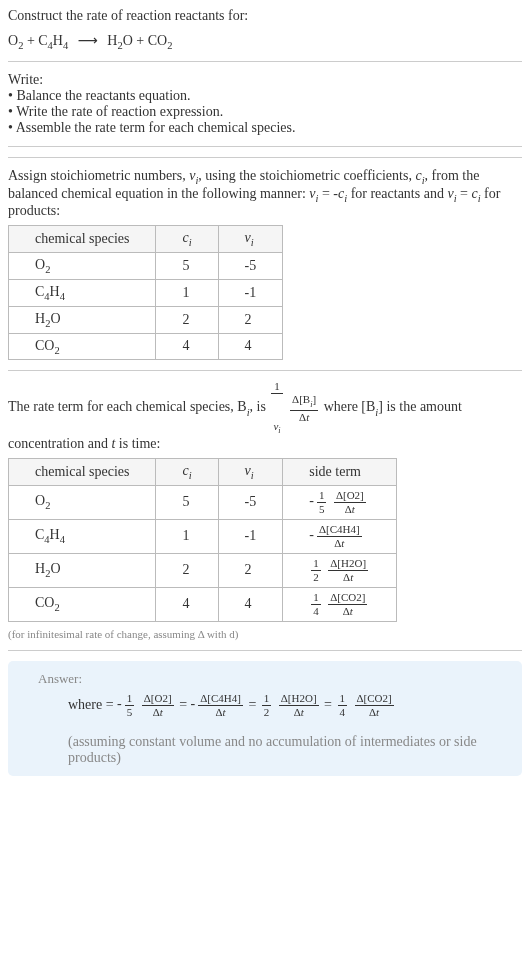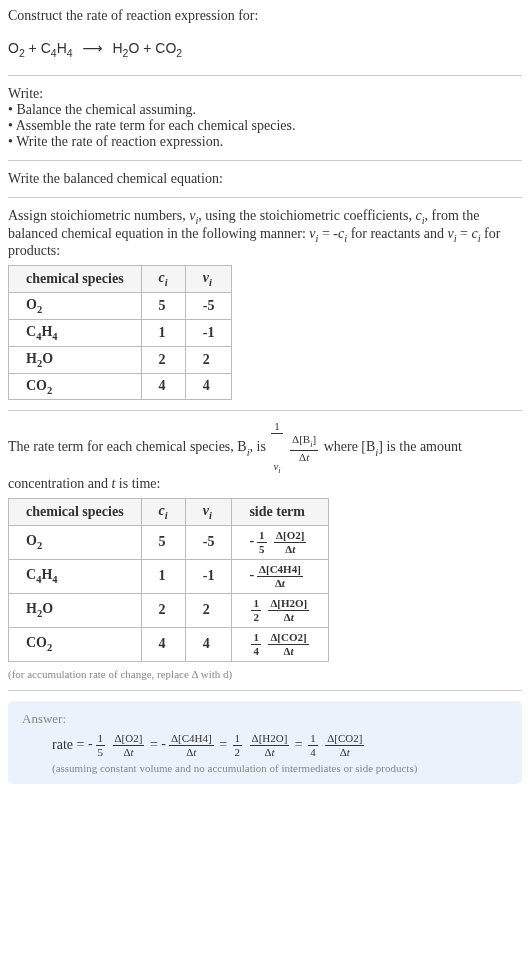--- a/index.html
+++ b/index.html
@@ -13,71 +13,71 @@
 }
 .section {
   margin-bottom: 8px;
 }
 hr {
   border: none;
   border-top: 1px solid #ccc;
   margin: 10px 0;
 }
 .equation {
-  font-family: Liberation Sans, sans-serif;
-  margin: 16px 0;
+  font-family: Liberation Serif, serif;
+  margin: 8px 0;
 }
 sub {
   font-size: 0.75em;
   vertical-align: sub;
 }
 .arrow {
   display: inline-block;
   margin: 0 6px;
 }
 table {
   border-collapse: collapse;
   margin: 6px 0;
 }
 table td, table th {
   border: 1px solid #bbb;
-  padding: 4px 17px;
+  padding: 4px 26px;
   text-align: left;
-  font-weight: bold;
+  font-weight: normal;
 }
 table th {
   background: #f5f5f5;
 }
 .italic {
   font-style: italic;
   margin-top: 26px;
 }
 .footnote {
   font-size: 11px;
   color: #888;
 }
 .answer-box {
   background: #eaf3fb;
   border-radius: 5px;
-  padding: 10px 14px;
+  padding: 10px 30px;
   margin-top: 6px;
 }
 .answer-label {
   color: #888;
   font-size: 13px;
   margin-bottom: 6px;
 }
 .answer-content {
   padding-left: 30px;
 }
 .answer-note {
-  font-size: 11px;
+  font-size: 14px;
   color: #888;
   padding-left: 30px;
-  margin-top: 4px;
+  margin-top: 16px;
 }
 .frac {
   display: inline-block;
   vertical-align: middle;
   text-align: center;
   font-size: 11px;
   line-height: 1;
   margin: 0 2px;
 }
 .frac .num {
@@ -93,39 +93,38 @@
   white-space: nowrap;
 }
 .minus {
   margin-right: 1px;
 }
 </style>
 </head>
 <body>
 
 <div class="section">
-  <div>Construct the rate of reaction expression for:</div>
+  <div>Construct the rate of reaction reactants for:</div>
   <div class="equation">
     O<sub>2</sub> + C<sub>4</sub>H<sub>4</sub> <span class="arrow">⟶</span> H<sub>2</sub>O + CO<sub>2</sub>
   </div>
 </div>
 
 <hr>
 
 <div class="section">
   <div>Write:</div>
-  <div>• Balance the chemical assuming.</div>
+  <div>• Balance the reactants equation.</div>
+  <div>• Write the rate of reaction expression.</div>
   <div>• Assemble the rate term for each chemical species.</div>
-  <div>• Write the rate of reaction expression.</div>
-</div>
-
-<hr>
-
-<div class="section">
-  <div>Write the balanced chemical equation:</div>
+</div>
+
+<hr>
+
+<div class="section">
 </div>
 
 <hr>
 
 <div class="section">
   <div>
     <span>Assign stoichiometric numbers, </span><span class="italic">ν<sub>i</sub></span><span>, using the stoichiometric coefficients, </span><span class="italic">c<sub>i</sub></span><span>, from the balanced chemical equation in the following manner: </span><span class="italic">ν<sub>i</sub></span> = -<span class="italic">c<sub>i</sub></span><span> for reactants and </span><span class="italic">ν<sub>i</sub></span> = <span class="italic">c<sub>i</sub></span><span> for products:</span>
   </div>
   <table>
     <tbody>
@@ -191,29 +190,29 @@
       <td class="ratecell"><span class="frac"><span class="num">1</span><span class="den">2</span></span> <span class="frac"><span class="num">Δ[H2O]</span><span class="den">Δ<span class="italic">t</span></span></span></td>
     </tr>
     <tr>
       <td>CO<sub>2</sub></td>
       <td>4</td>
       <td>4</td>
       <td class="ratecell"><span class="frac"><span class="num">1</span><span class="den">4</span></span> <span class="frac"><span class="num">Δ[CO2]</span><span class="den">Δ<span class="italic">t</span></span></span></td>
     </tr>
   </tbody>
     </table>
-  <div class="footnote">(for accumulation rate of change, replace Δ with d)</div>
+  <div class="footnote">(for infinitesimal rate of change, assuming Δ with d)</div>
 </div>
 
 <hr>
 
 <div class="section">
   <div class="answer-box">
     <div class="answer-label">Answer:</div>
     <div class="answer-content">
-      <span>rate = </span><span class="minus">-</span><span class="frac"><span class="num">1</span><span class="den">5</span></span> <span class="frac"><span class="num">Δ[O2]</span><span class="den">Δ<span class="italic">t</span></span></span>
+      <span>where = </span><span class="minus">-</span><span class="frac"><span class="num">1</span><span class="den">5</span></span> <span class="frac"><span class="num">Δ[O2]</span><span class="den">Δ<span class="italic">t</span></span></span>
       = <span class="minus">-</span><span class="frac"><span class="num">Δ[C4H4]</span><span class="den">Δ<span class="italic">t</span></span></span>
       = <span class="frac"><span class="num">1</span><span class="den">2</span></span> <span class="frac"><span class="num">Δ[H2O]</span><span class="den">Δ<span class="italic">t</span></span></span>
       = <span class="frac"><span class="num">1</span><span class="den">4</span></span> <span class="frac"><span class="num">Δ[CO2]</span><span class="den">Δ<span class="italic">t</span></span></span>
     </div>
     <div class="answer-note">(assuming constant volume and no accumulation of intermediates or side products)</div>
   </div>
 </div>
 
 </body></html>

